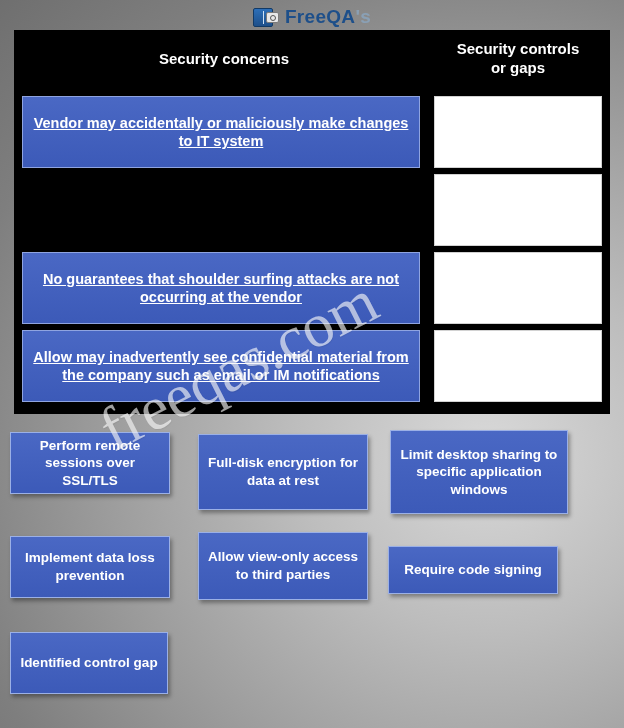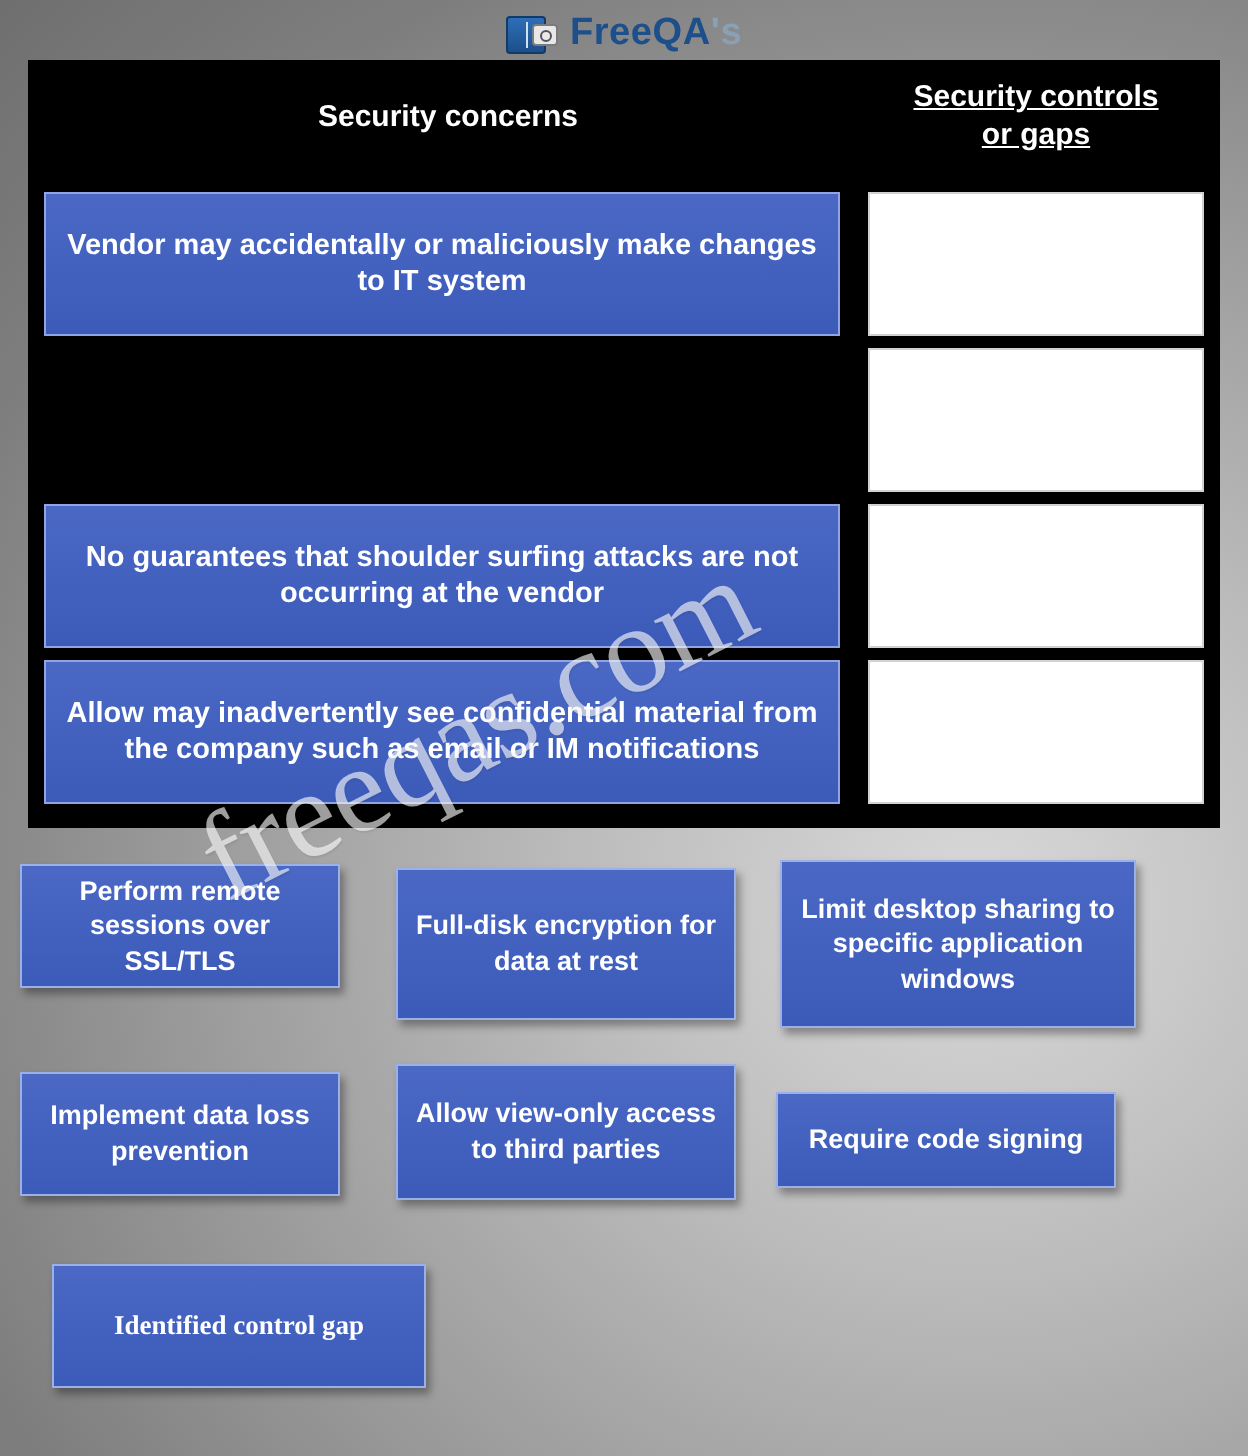--- a/index.html
+++ b/index.html
@@ -121,21 +121,20 @@
   }
   .th-concerns {
     left: 8px;
     top: 20px;
     width: 404px;
   }
   .th-controls {
     left: 416px;
     top: 10px;
     width: 176px;
-    text-decoration: underline;
   }
 
   .rows {
     position: absolute;
     left: 8px;
     top: 66px;
     width: 580px;
   }
   .row {
     position: relative;
@@ -152,20 +151,21 @@
     box-sizing: border-box;
     display: flex;
     align-items: center;
     justify-content: center;
     text-align: center;
     color: #fff;
     font-size: 14.5px;
     font-weight: bold;
     line-height: 1.26;
     padding: 4px 10px;
+    text-decoration: underline;
   }
   .dropzone {
     position: absolute;
     left: 412px; top: 0;
     width: 168px;
     height: 72px;
     background: #fff;
     border: 1px solid #d2d2d2;
     box-sizing: border-box;
   }
@@ -193,21 +193,21 @@
     font-weight: bold;
     line-height: 1.3;
     padding: 2px 8px;
   }
   .opt.o0 { left: 10px;  top: 12px;  width: 160px; height: 62px; }
   .opt.o1 { left: 198px; top: 14px;  width: 170px; height: 76px; }
   .opt.o2 { left: 390px; top: 10px;  width: 178px; height: 84px; }
   .opt.o3 { left: 10px;  top: 116px; width: 160px; height: 62px; }
   .opt.o4 { left: 198px; top: 112px; width: 170px; height: 68px; }
   .opt.o5 { left: 388px; top: 126px; width: 170px; height: 48px; }
-  .opt.o6 { left: 26px;  top: 212px; width: 187px; height: 62px; font-family: Liberation Serif, serif; }
+  .opt.o6 { left: 10px;  top: 212px; width: 158px; height: 62px; }
 </style>
 </head>
 <body>
 
 <div class="page-bg"></div>
 
 <div class="brand">
   <span class="brand-icon">
     <span class="bk"></span>
     <span class="cam"></span>

